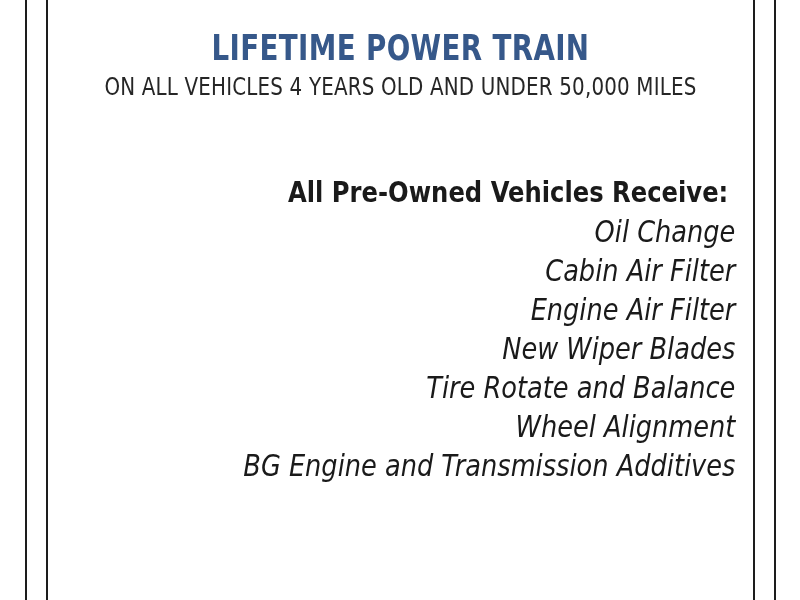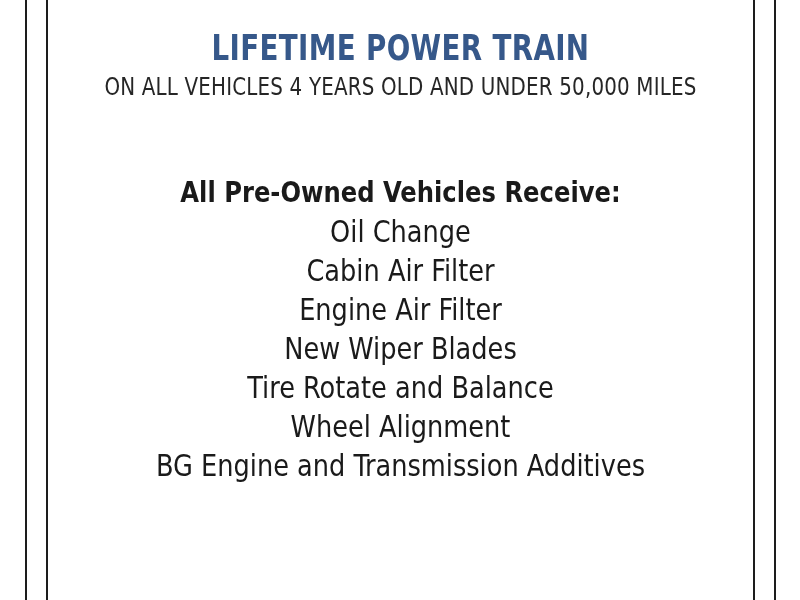--- a/index.html
+++ b/index.html
@@ -68,37 +68,39 @@
     line-height: 30px;
     letter-spacing: 0.2px;
     transform: scaleX(0.92);
     white-space: nowrap;
     margin: 4px 0 0 0;
   }
 
   
   .services {
     padding-top: 70px;
+    text-align: right;
   }
 
   .services-title {
     color: #1a1a1a;
     font-family: "Liberation Sans Narrow", "DejaVu Sans Condensed", "Liberation Sans", sans-serif;
     font-weight: bold;
     font-size: 29px;
     line-height: 40px;
     transform: scaleX(0.93);
     white-space: nowrap;
     margin: 0;
   }
 
   .services-list {
     list-style: none;
     margin: 0;
     padding: 0;
+    font-style: italic;
   }
 
   .services-list li {
     color: #1a1a1a;
     font-family: "Liberation Sans Narrow", "DejaVu Sans Condensed", "Liberation Sans", sans-serif;
     font-weight: normal;
     font-size: 30px;
     line-height: 39px;
     transform: scaleX(0.95);
     white-space: nowrap;

